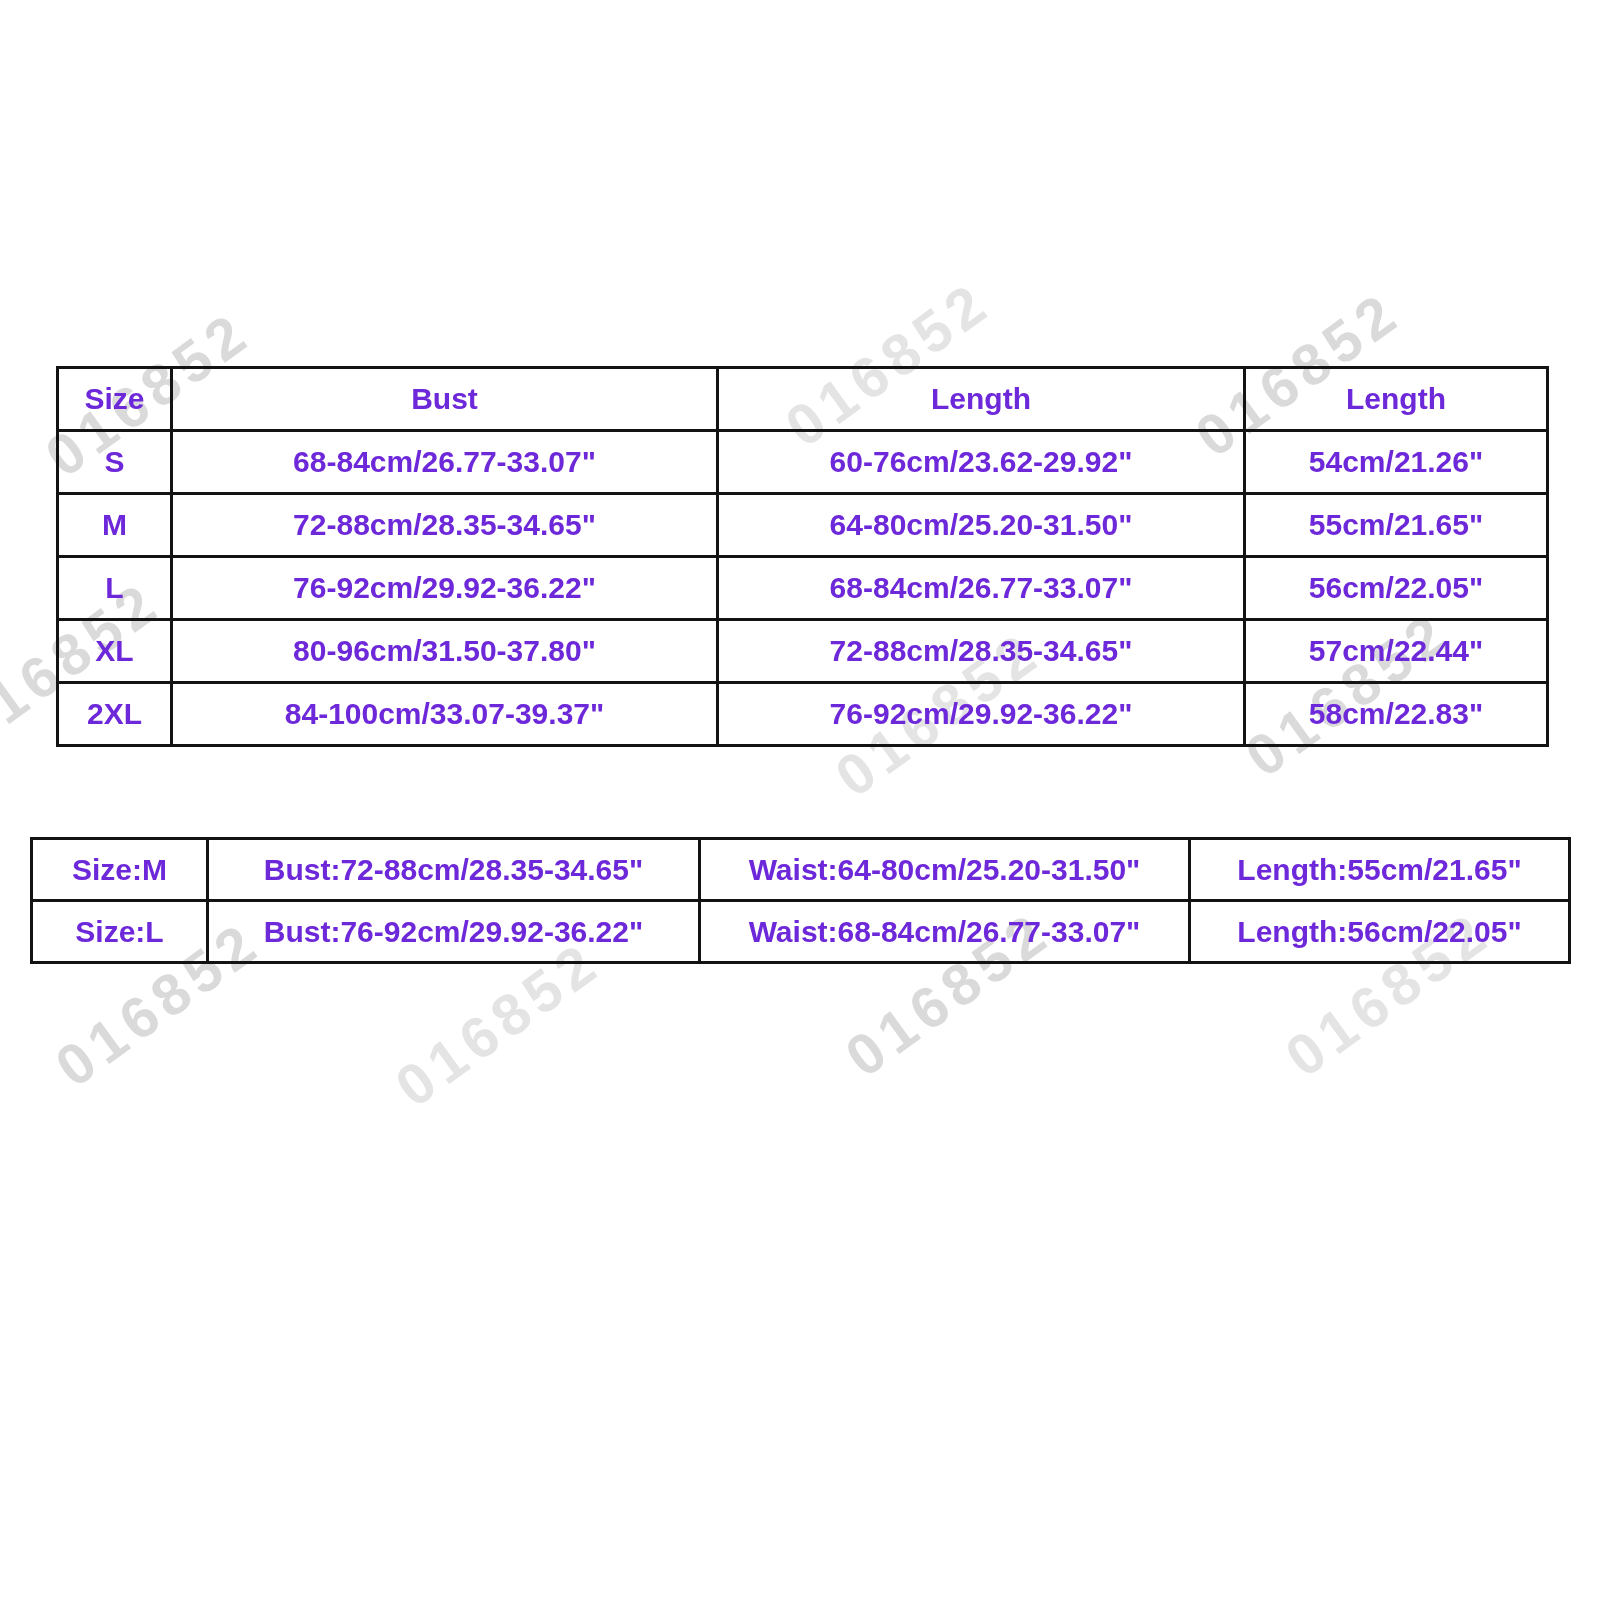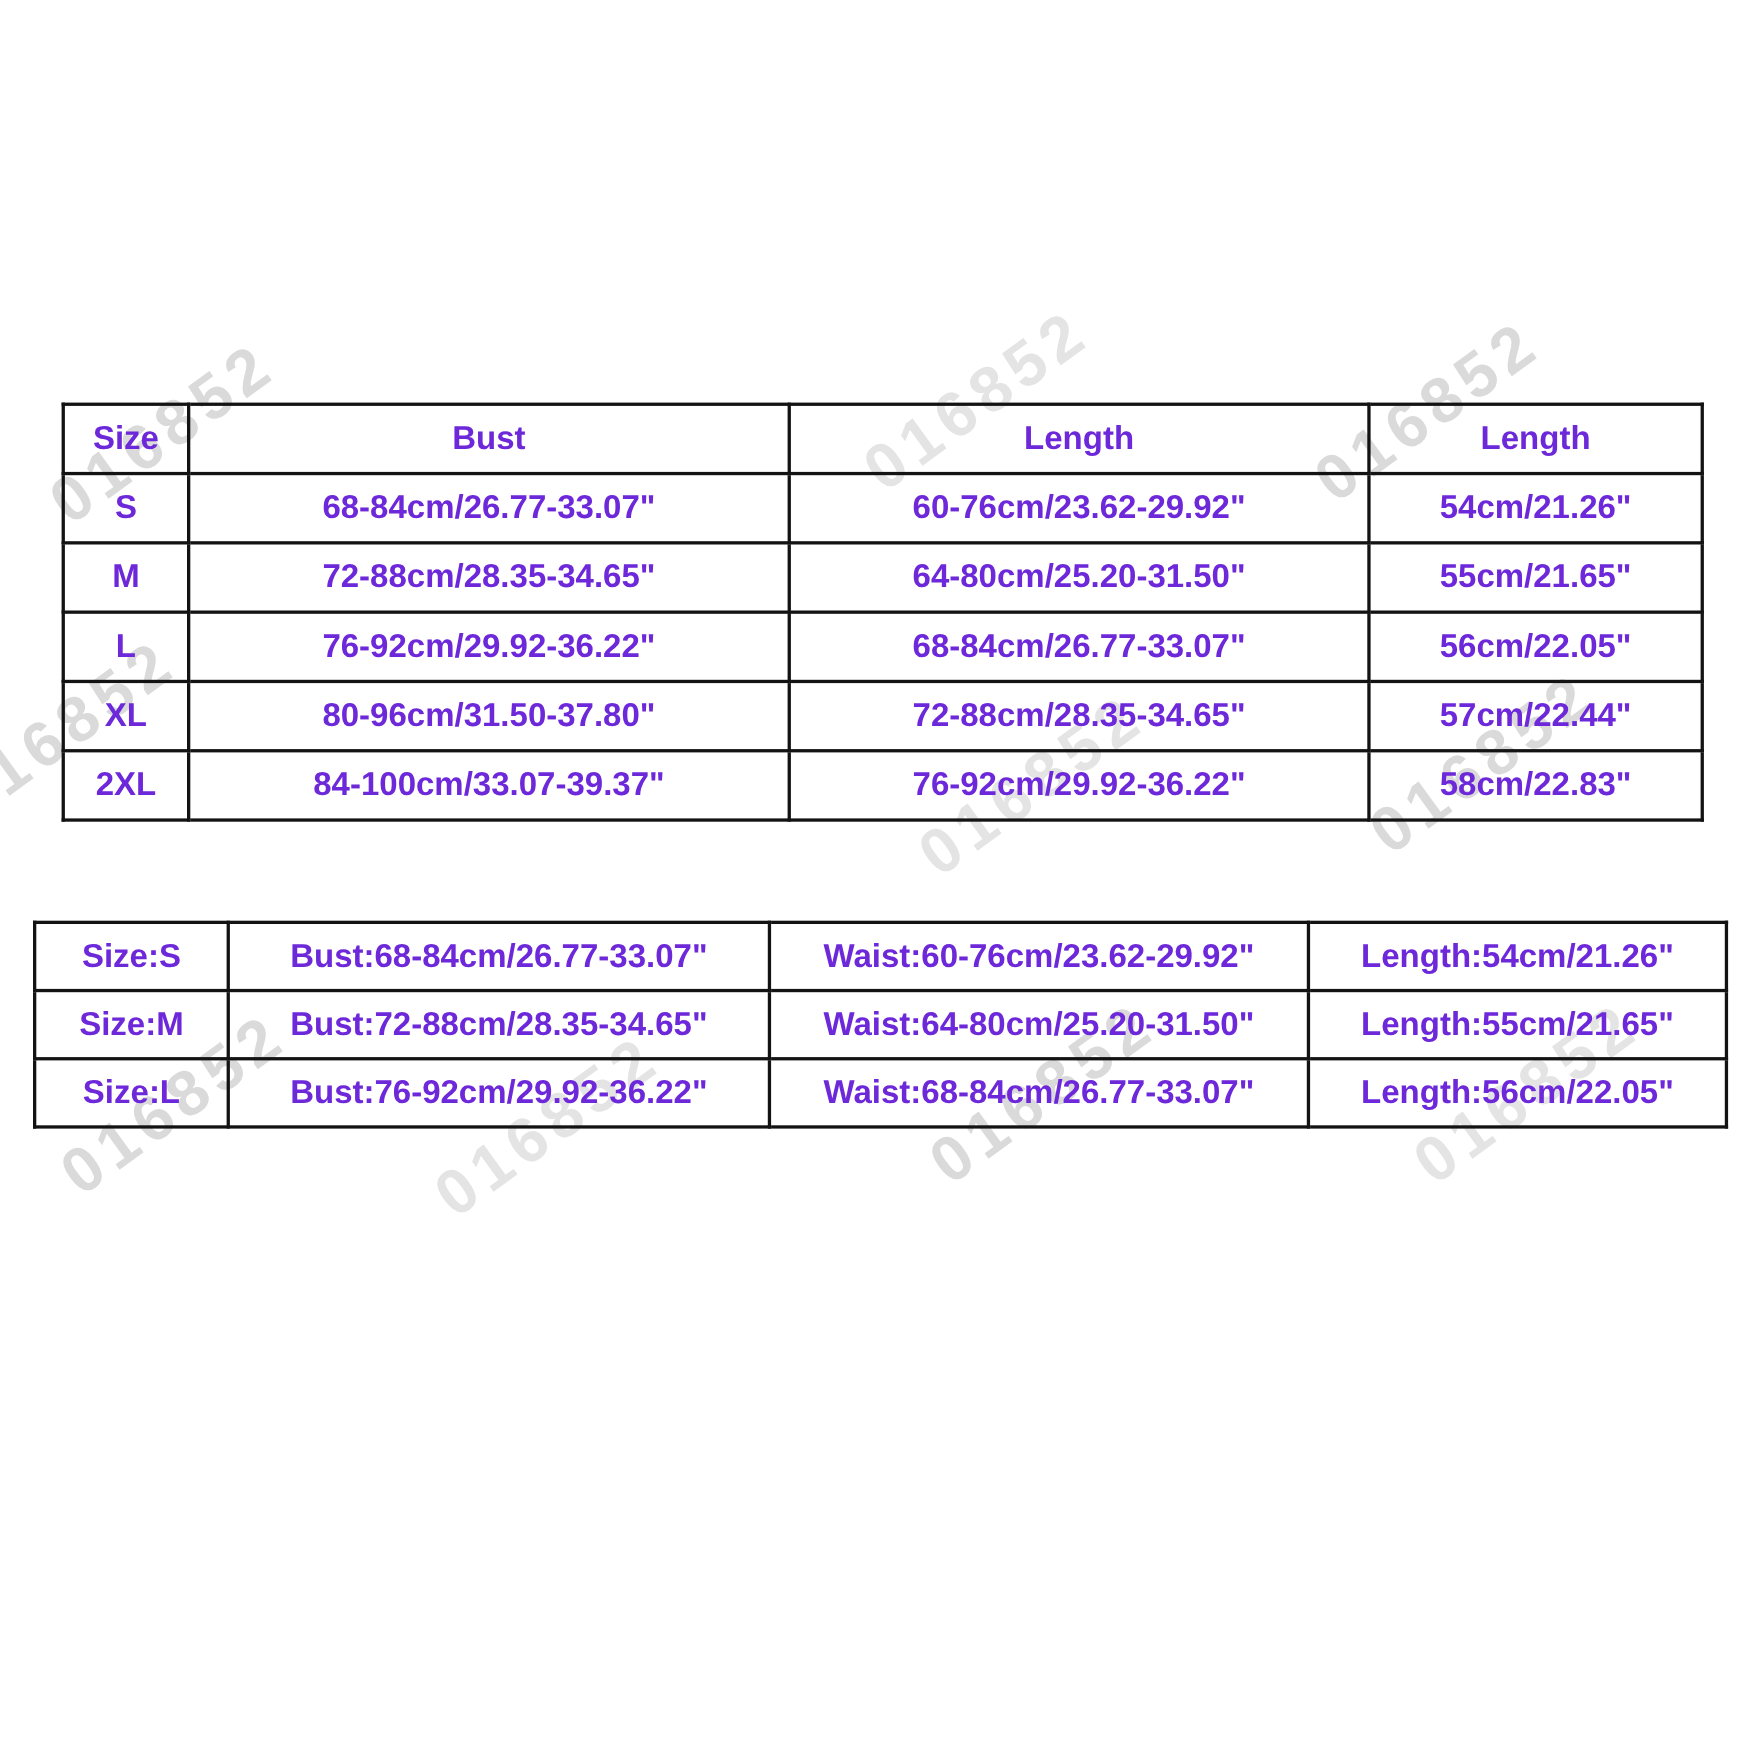--- a/index.html
+++ b/index.html
@@ -118,26 +118,20 @@
     </table>
 
   <table class="sizes" id="table2">
     <colgroup>
       <col style="width:176px">
         <col style="width:492px">
         <col style="width:490px">
         <col style="width:380px">
     </colgroup>
     <tbody>
-        <tr>
-      <td>Size:S</td>
-      <td>Bust:68-84cm/26.77-33.07"</td>
-      <td>Waist:60-76cm/23.62-29.92"</td>
-      <td>Length:54cm/21.26"</td>
-    </tr>
     <tr>
       <td>Size:M</td>
       <td>Bust:72-88cm/28.35-34.65"</td>
       <td>Waist:64-80cm/25.20-31.50"</td>
       <td>Length:55cm/21.65"</td>
     </tr>
     <tr>
       <td>Size:L</td>
       <td>Bust:76-92cm/29.92-36.22"</td>
       <td>Waist:68-84cm/26.77-33.07"</td>

